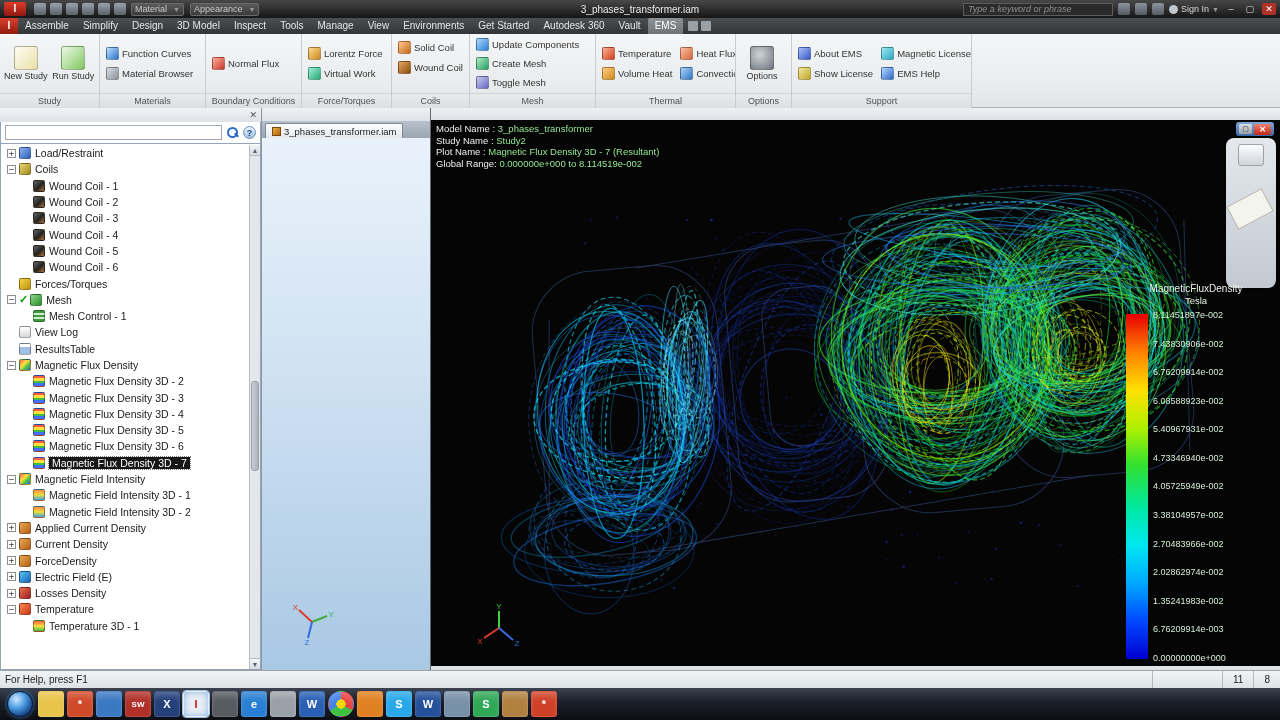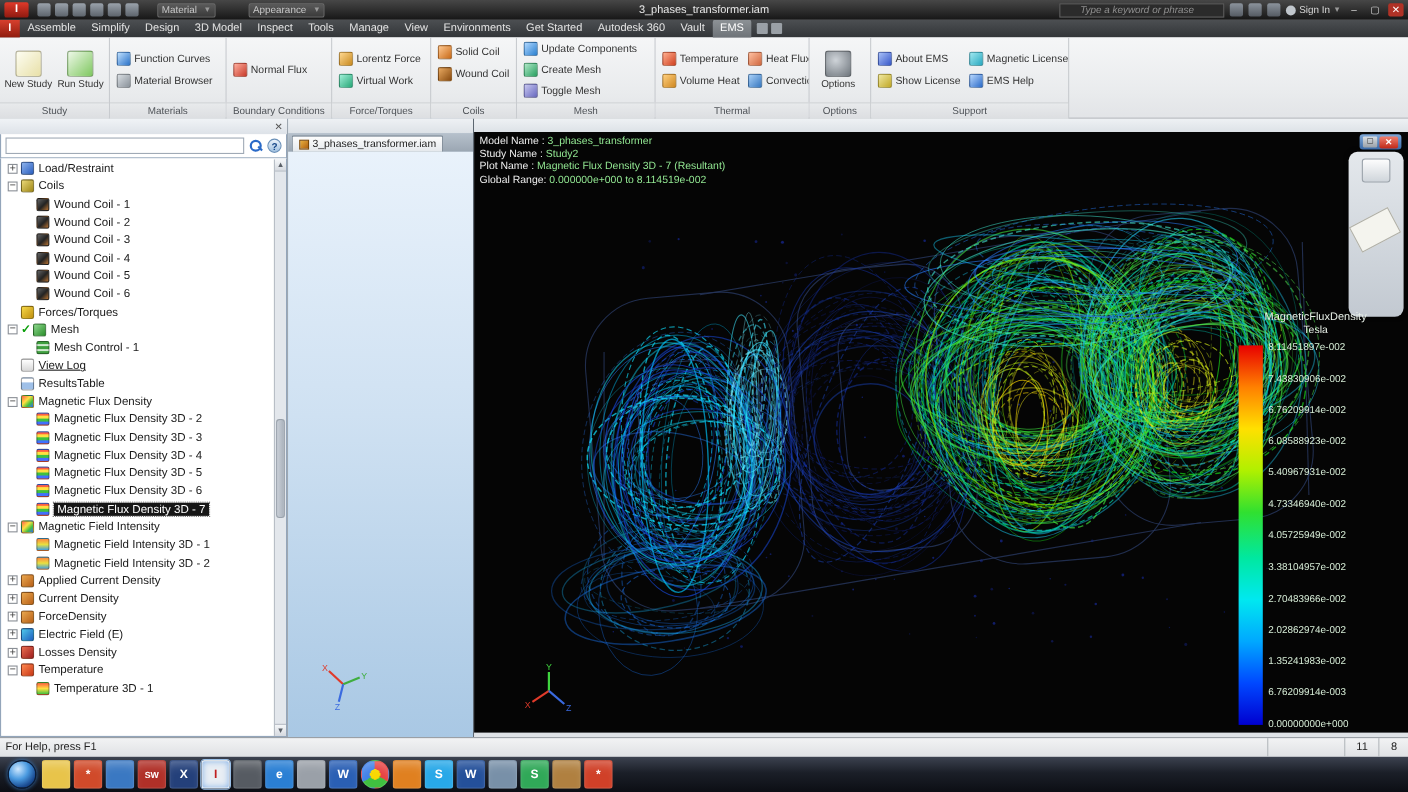--- a/index.html
+++ b/index.html
@@ -4,25 +4,25 @@
 <style>
   * { box-sizing: border-box; margin: 0; padding: 0; }
   html,body { width:1280px; height:720px; overflow:hidden; }
   body { font-family:"Liberation Sans", sans-serif; background:#000; }
   .app { position:relative; width:1280px; height:720px; background:#d4d8dc; overflow:hidden; }
 
   
   .titlebar { height:18px; background:linear-gradient(#474747,#2a2a2a 60%,#161616); display:flex; align-items:center; color:#cfcfcf; font-size:9px; padding:0 4px; position:relative; }
   .app-logo { width:22px; height:14px; background:linear-gradient(#e03a2a,#8f1a10); border-radius:2px; color:#fff; font-weight:bold; font-size:10px; text-align:center; line-height:14px; margin-right:6px; }
   .qat-icon { width:12px; height:12px; border-radius:2px; background:linear-gradient(#9aa2ab,#5d646c); margin:0 2px; }
-  .qat-sel { height:13px; background:linear-gradient(#5a5a5a,#3a3a3a); border:1px solid #6a6a6a; color:#c8c8c8; font-size:9px; padding:0 3px; display:flex; align-items:center; gap:6px; margin:0 15px; border-radius:2px; }
+  .qat-sel { height:13px; background:linear-gradient(#5a5a5a,#3a3a3a); border:1px solid #6a6a6a; color:#c8c8c8; font-size:9px; padding:0 3px; display:flex; align-items:center; gap:6px; margin:0 3px; border-radius:2px; }
   .qat-sel .car { font-size:7px; color:#999; }
   .tb-title { position:absolute; left:50%; transform:translateX(-50%); color:#e8e8e8; font-size:10px; }
   .tb-right { margin-left:auto; display:flex; align-items:center; gap:5px; }
-  .tb-search { width:150px; height:13px; background:#2b2b2b; border:1px solid #5c5c5c; color:#d0d0d0; font-size:9px; font-style:italic; padding:0 18px; }
+  .tb-search { width:150px; height:13px; background:#2b2b2b; border:1px solid #5c5c5c; color:#d0d0d0; font-size:9px; font-style:italic; padding:0 4px; }
   .tb-search::placeholder { color:#8f8f8f; }
   .tb-ico { width:12px; height:12px; border-radius:2px; background:linear-gradient(#8b939c,#555b63); }
   .signin { display:flex; align-items:center; gap:3px; color:#d8d8d8; font-size:9px; }
   .person { width:9px; height:9px; border-radius:50%; background:#c0c6cc; position:relative; }
   .winbtn { width:14px; height:12px; color:#ddd; font-size:9px; text-align:center; line-height:12px; }
   .winbtn.close { background:#b03226; border-radius:2px; color:#fff; }
 
   
   .menurow { height:16px; background:linear-gradient(#4c4f52,#323538); display:flex; align-items:stretch; font-size:10px; color:#e4e4e4; }
   .menu-logo { width:18px; background:linear-gradient(#d8402e,#901c0e); color:#fff; font-size:10px; font-weight:bold; text-align:center; line-height:16px; }
@@ -399,21 +399,21 @@
               <span class="exp">−</span>
               <span class="check-icon">✓</span>
               <span class="ti ti-mesh"></span>
               <span class="tlabel">Mesh</span>
             </div>
             <div class="trow" style="padding-left: 20px;">
               <span class="exp-sp"></span>
               <span class="ti ti-meshcontrol"></span>
               <span class="tlabel">Mesh Control - 1</span>
             </div>
-            <div class="trow" style="padding-left: 6px; text-decoration: underline;">
+            <div class="trow" style="padding-left: 6px;">
               <span class="exp-sp"></span>
               <span class="ti ti-viewlog"></span>
               <span class="tlabel">View Log</span>
             </div>
             <div class="trow" style="padding-left: 6px;">
               <span class="exp-sp"></span>
               <span class="ti ti-resultstable"></span>
               <span class="tlabel">ResultsTable</span>
             </div>
             <div class="trow" style="padding-left: 6px;">

